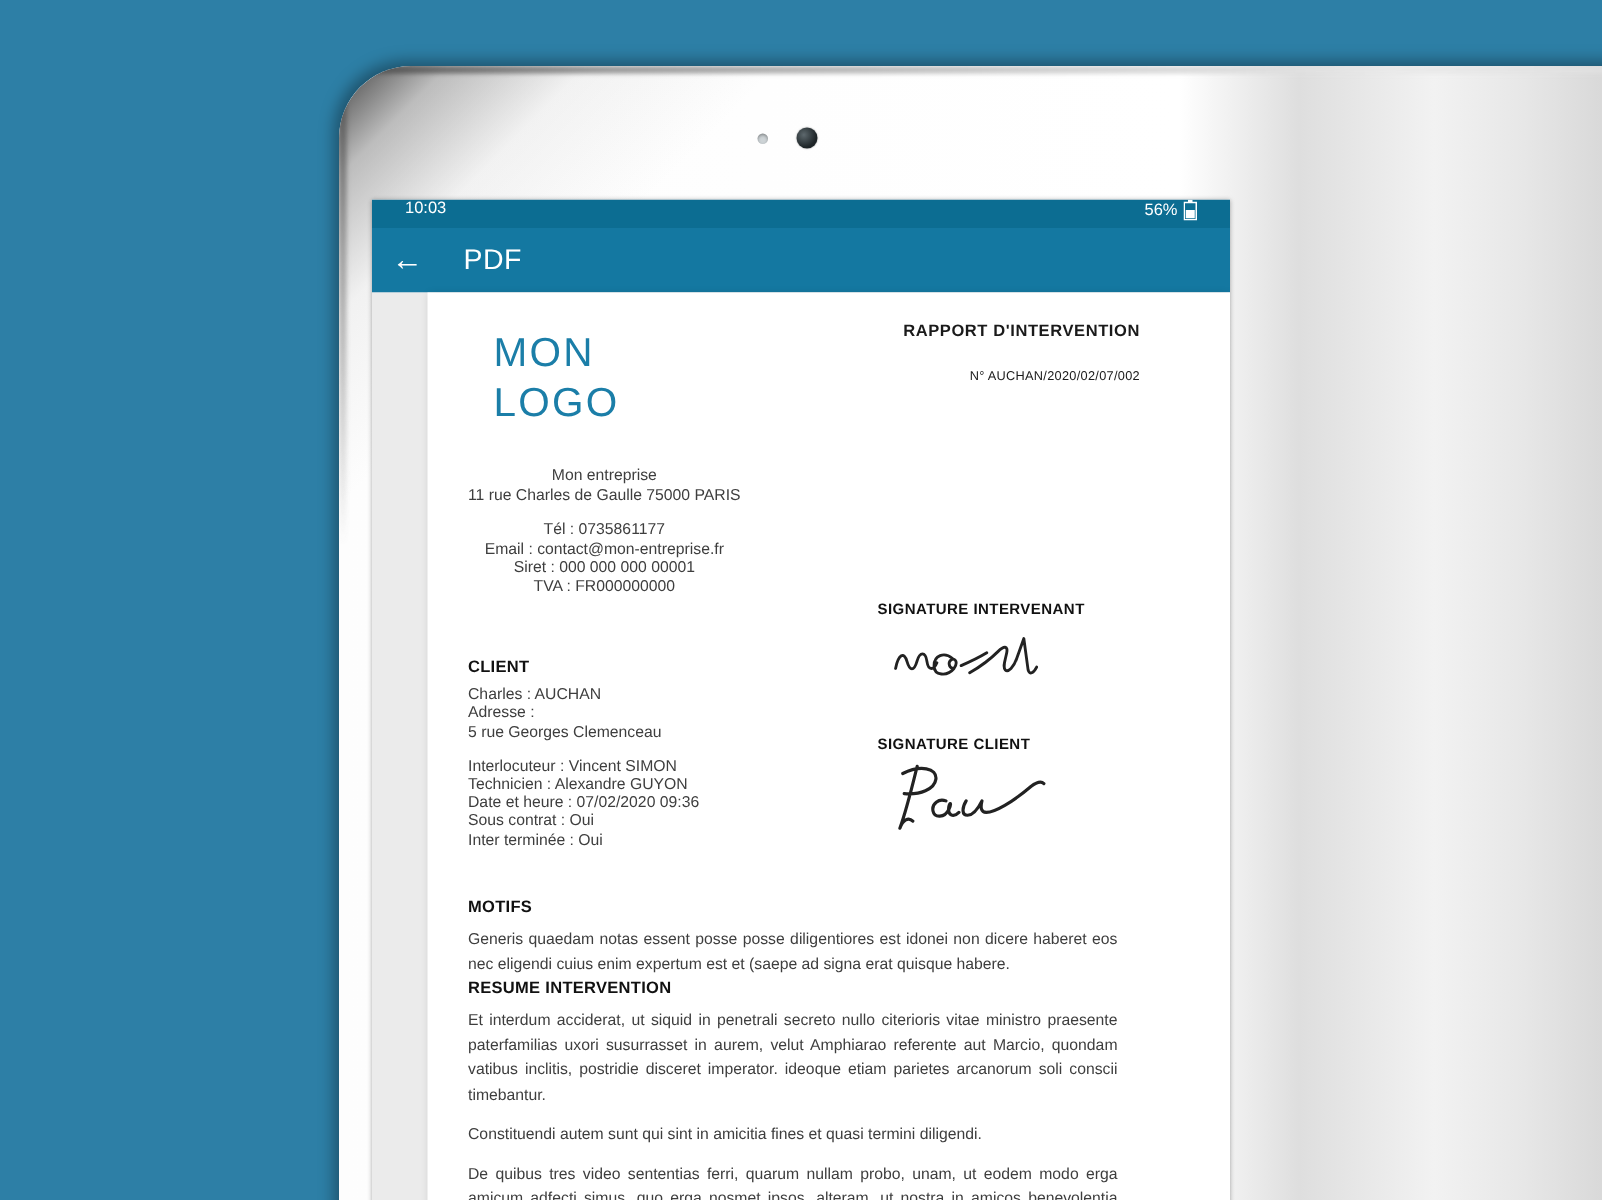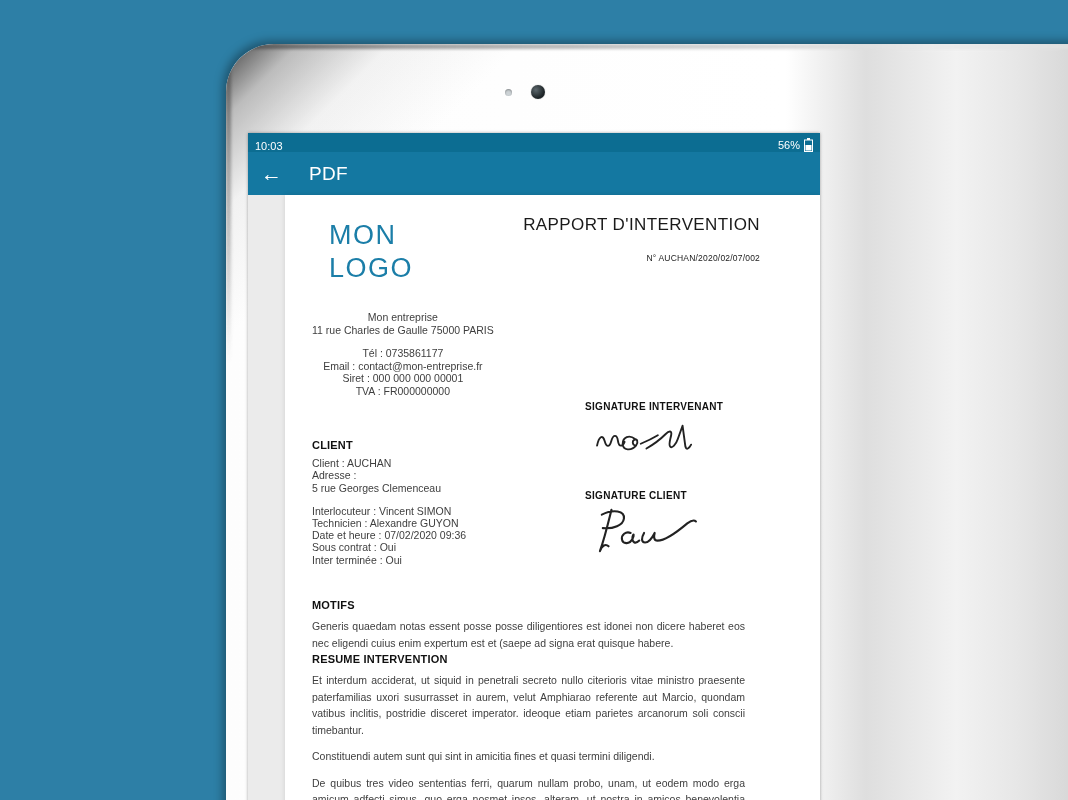--- a/index.html
+++ b/index.html
@@ -44,22 +44,22 @@
   }
 
   
   .screen {
     position:absolute; left:22px; top:89px; width:572px; height:745px;
     background:#ebebeb; overflow:hidden;
     box-shadow:0 0 3px rgba(0,0,0,0.35);
   }
   .status-bar {
     height:19px; background:#0c6d92; color:#fff;
-    display:flex; align-items:flex-end; justify-content:space-between;
-    padding:0 7px; font-size:11px;
+    display:flex; align-items:flex-start; justify-content:space-between;
+    padding:0 22px; font-size:11px;
   }
   .status-right { display:flex; align-items:center; gap:4px; }
   .app-bar {
     height:43px; background:#1478a1; color:#fff;
     display:flex; align-items:center;
   }
   .back-btn {
     margin-left:13px; font-size:21px; line-height:1; cursor:pointer;
     width:26px; text-align:left;
   }
@@ -72,21 +72,21 @@
     color:#3e3e3e;
   }
 
   
   .logo {
     position:absolute; left:44px; top:24px;
     font-size:27px; font-weight:normal; line-height:33px; letter-spacing:1.5px;
     color:#1b7ea8;
   }
   .report { position:absolute; top:20px; right:60px; text-align:right; color:#1a1a1a; }
-  .report-title { font-size:17px; font-weight:normal; letter-spacing:0.4px; }
+  .report-title { font-size:11px; font-weight:bold; letter-spacing:0.4px; }
   .report-number { margin-top:18px; font-size:8.5px; font-weight:normal; letter-spacing:0.2px; }
 
   .company { position:absolute; left:27px; top:116px; font-size:10.5px; line-height:12.5px;text-align:center; }
   .company-contact { margin-top:11px; }
 
   .sig-block { position:absolute; left:300px; top:206px; width:215px; }
   .sig-label { font-size:10px; font-weight:bold; color:#111; letter-spacing:0.3px; }
   .sig-label.second { margin-top:28px; }
   .sig-draw1 { margin:8px 0 0 8px; }
   .sig-draw2 { margin:6px 0 0 2px; }
@@ -166,21 +166,21 @@
           <div class="sig-label second">SIGNATURE CLIENT</div>
           <div class="sig-draw2">
             <svg width="118" height="48" viewBox="0 0 120 50">
               <path d="M14 8 C26 2 38 4 37 12 C36 19 26 23 15 22 M24 3 C21 15 17 32 12 46 M12 46 C14 40 18 38 21 41 M44 27 C39 25 34 29 35 34 C36 39 43 39 46 33 C48 29 47 27 46 31 C45 37 49 39 53 35 M58 27 C55 32 55 37 59 37 C63 37 67 31 69 27 C68 31 68 35 72 35 C78 35 90 28 103 17 C107 14 110 13 112 15" fill="none" stroke="#222" stroke-width="2.2" stroke-linecap="round" stroke-linejoin="round"></path>
             </svg>
           </div>
         </div>
 
         <div class="infos">
           <div class="sec-h">CLIENT</div>
-          <div>Client : AUCHAN</div>
+          <div>Charles : AUCHAN</div>
           <div>Adresse :</div>
           <div>5 rue Georges Clemenceau</div>
           <div class="infos-grp2">
             <div>Interlocuteur : Vincent SIMON</div>
             <div>Technicien : Alexandre GUYON</div>
             <div>Date et heure : 07/02/2020 09:36</div>
             <div>Sous contrat : Oui</div>
             <div>Inter terminée : Oui</div>
           </div>
         </div>

